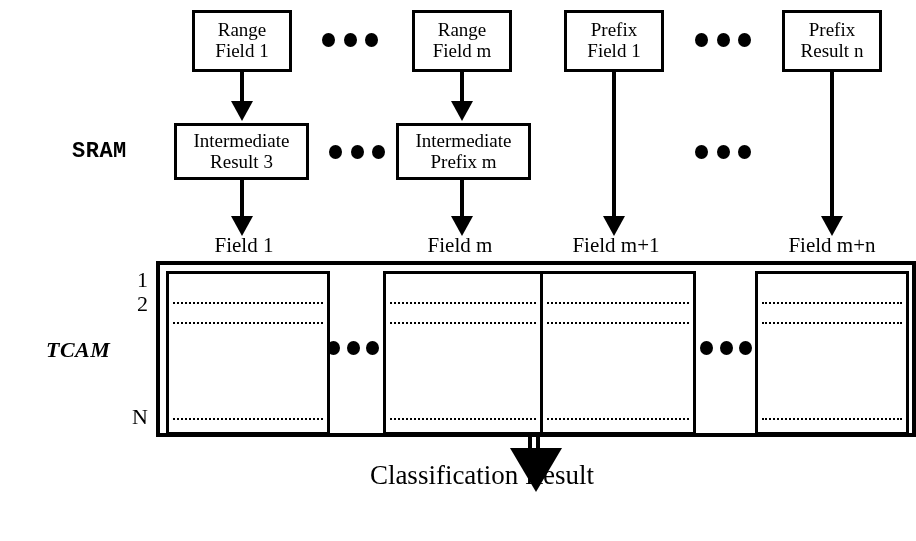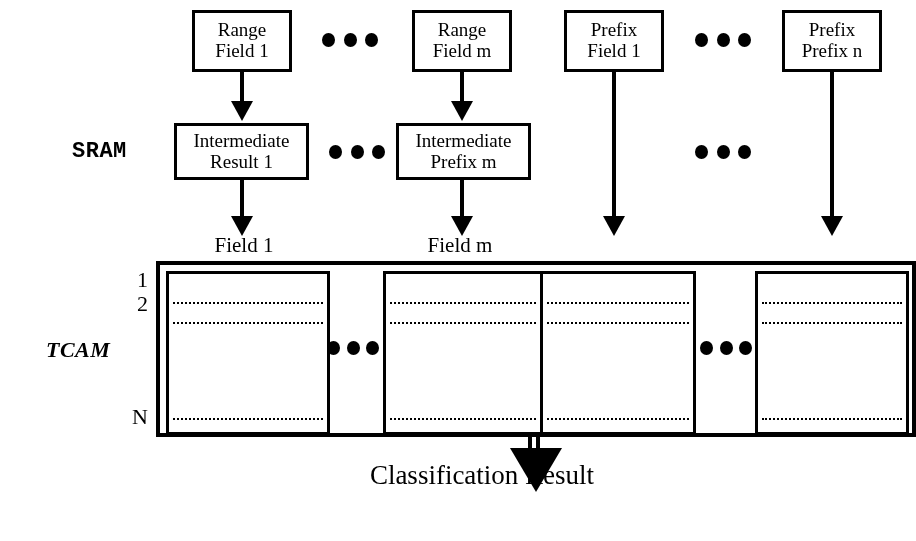--- a/index.html
+++ b/index.html
@@ -156,40 +156,40 @@
   </div>
 
   <div class="dots" style="left:671px; top:33px; width:56px; height:14px;">
     <i></i>
     <i></i>
     <i></i>
   </div>
 
   <div class="field-box" style="left:758px; top:10px; width:100px; height:62px;">
     <span>Prefix</span>
-    <span>Prefix n</span>
+    <span>Result n</span>
   </div>
 
   <div class="arrow-stem" style="left:216px; top:72px; height:32px;"></div>
   <div class="arrow-head" style="left:207px; top:101px;"></div>
 
   <div class="arrow-stem" style="left:436px; top:72px; height:32px;"></div>
   <div class="arrow-head" style="left:427px; top:101px;"></div>
 
   <div class="arrow-stem" style="left:588px; top:72px; height:148px;"></div>
   <div class="arrow-head" style="left:579px; top:216px;"></div>
 
   <div class="arrow-stem" style="left:806px; top:72px; height:148px;"></div>
   <div class="arrow-head" style="left:797px; top:216px;"></div>
 
   <div class="side-label" style="left:48px; top:139px;font-family:Liberation Mono, monospace;">SRAM</div>
 
   <div class="field-box" style="left:150px; top:123px; width:135px; height:57px;">
     <span>Intermediate</span>
-    <span>Result 1</span>
+    <span>Result 3</span>
   </div>
 
   <div class="dots" style="left:305px; top:145px; width:56px; height:14px;">
     <i></i>
     <i></i>
     <i></i>
   </div>
 
   <div class="field-box" style="left:372px; top:123px; width:135px; height:57px;">
     <span>Intermediate</span>
@@ -203,20 +203,22 @@
   </div>
 
   <div class="arrow-stem" style="left:216px; top:180px; height:40px;"></div>
   <div class="arrow-head" style="left:207px; top:216px;"></div>
 
   <div class="arrow-stem" style="left:436px; top:180px; height:40px;"></div>
   <div class="arrow-head" style="left:427px; top:216px;"></div>
 
   <div class="field-caption" style="left:140px; top:233px; width:160px;">Field 1</div>
   <div class="field-caption" style="left:356px; top:233px; width:160px;">Field m</div>
+  <div class="field-caption" style="left:512px; top:233px; width:160px;">Field m+1</div>
+  <div class="field-caption" style="left:728px; top:233px; width:160px;">Field m+n</div>
 
   <div class="side-label" style="left:22px; top:337px;font-style:italic;">TCAM</div>
 
   <div class="row-num" style="left:92px; top:267px; width:32px;">1</div>
   <div class="row-num" style="left:92px; top:291px; width:32px;">2</div>
   <div class="row-num" style="left:92px; top:404px; width:32px;">N</div>
 
   <div id="tcam-frame" style="left:132px; top:261px; width:760px; height:176px;">
 
     <div class="tcam-col" style="left:6px; top:6px; width:164px; height:164px;">

